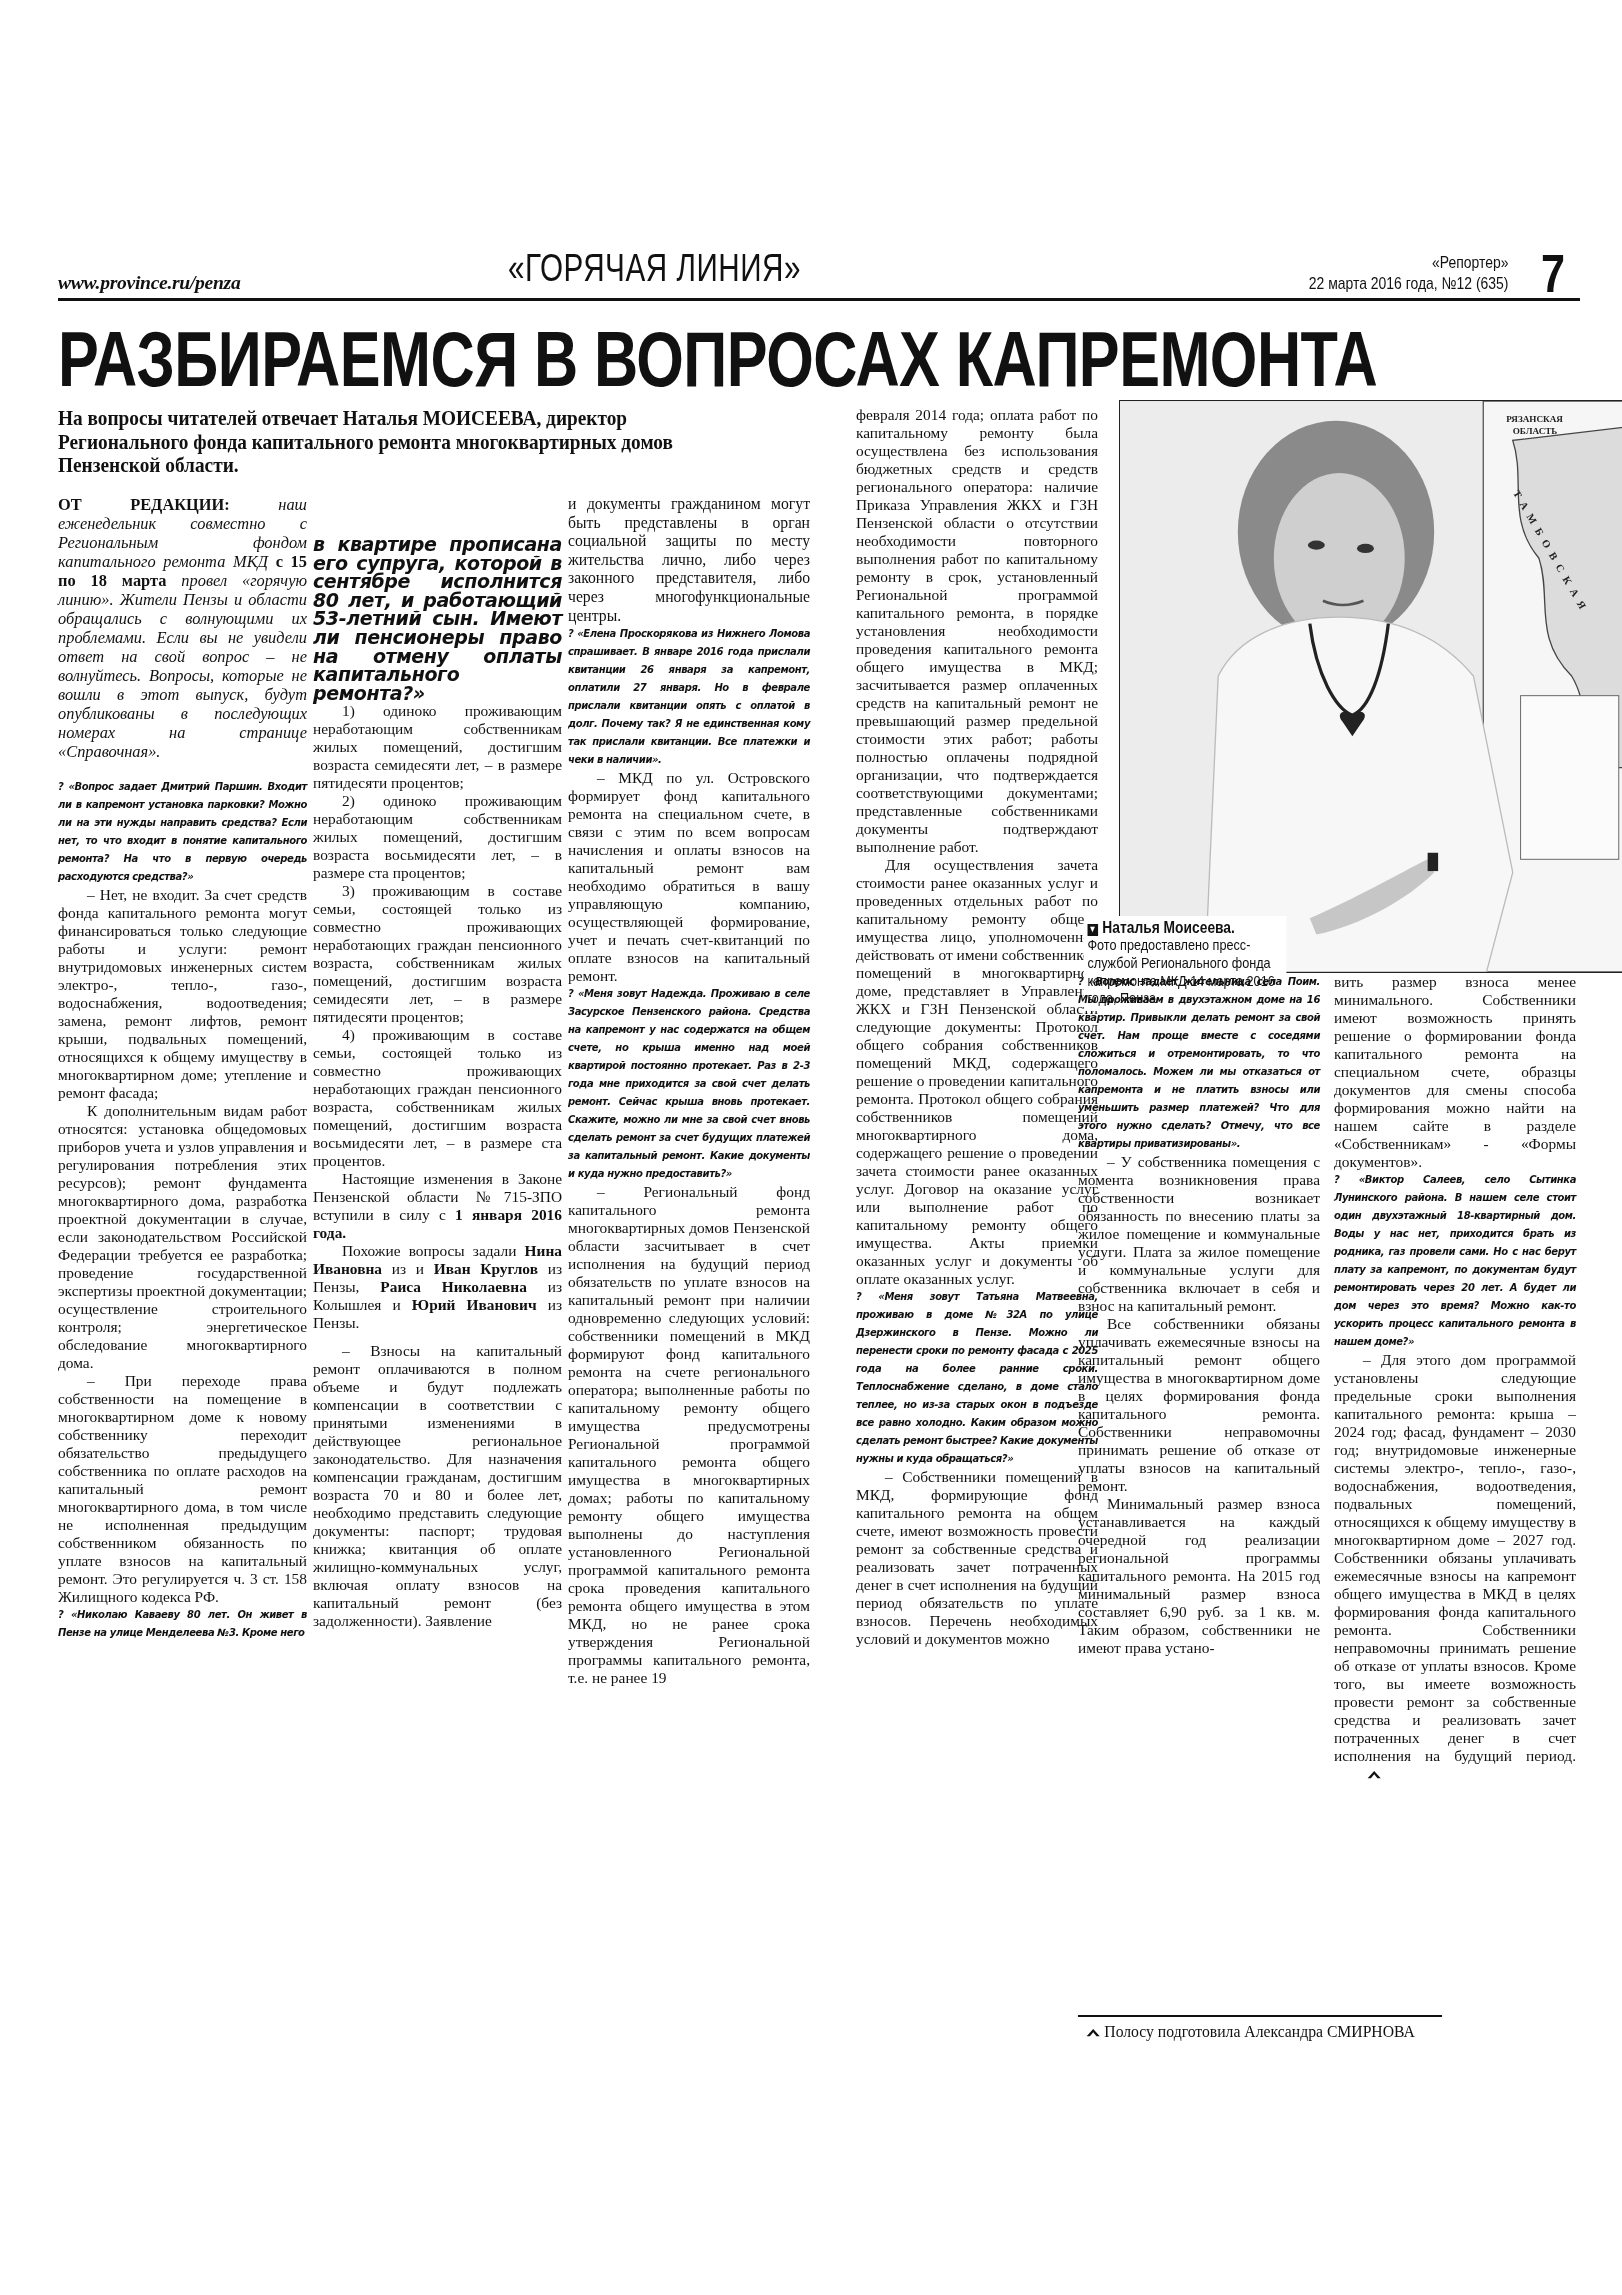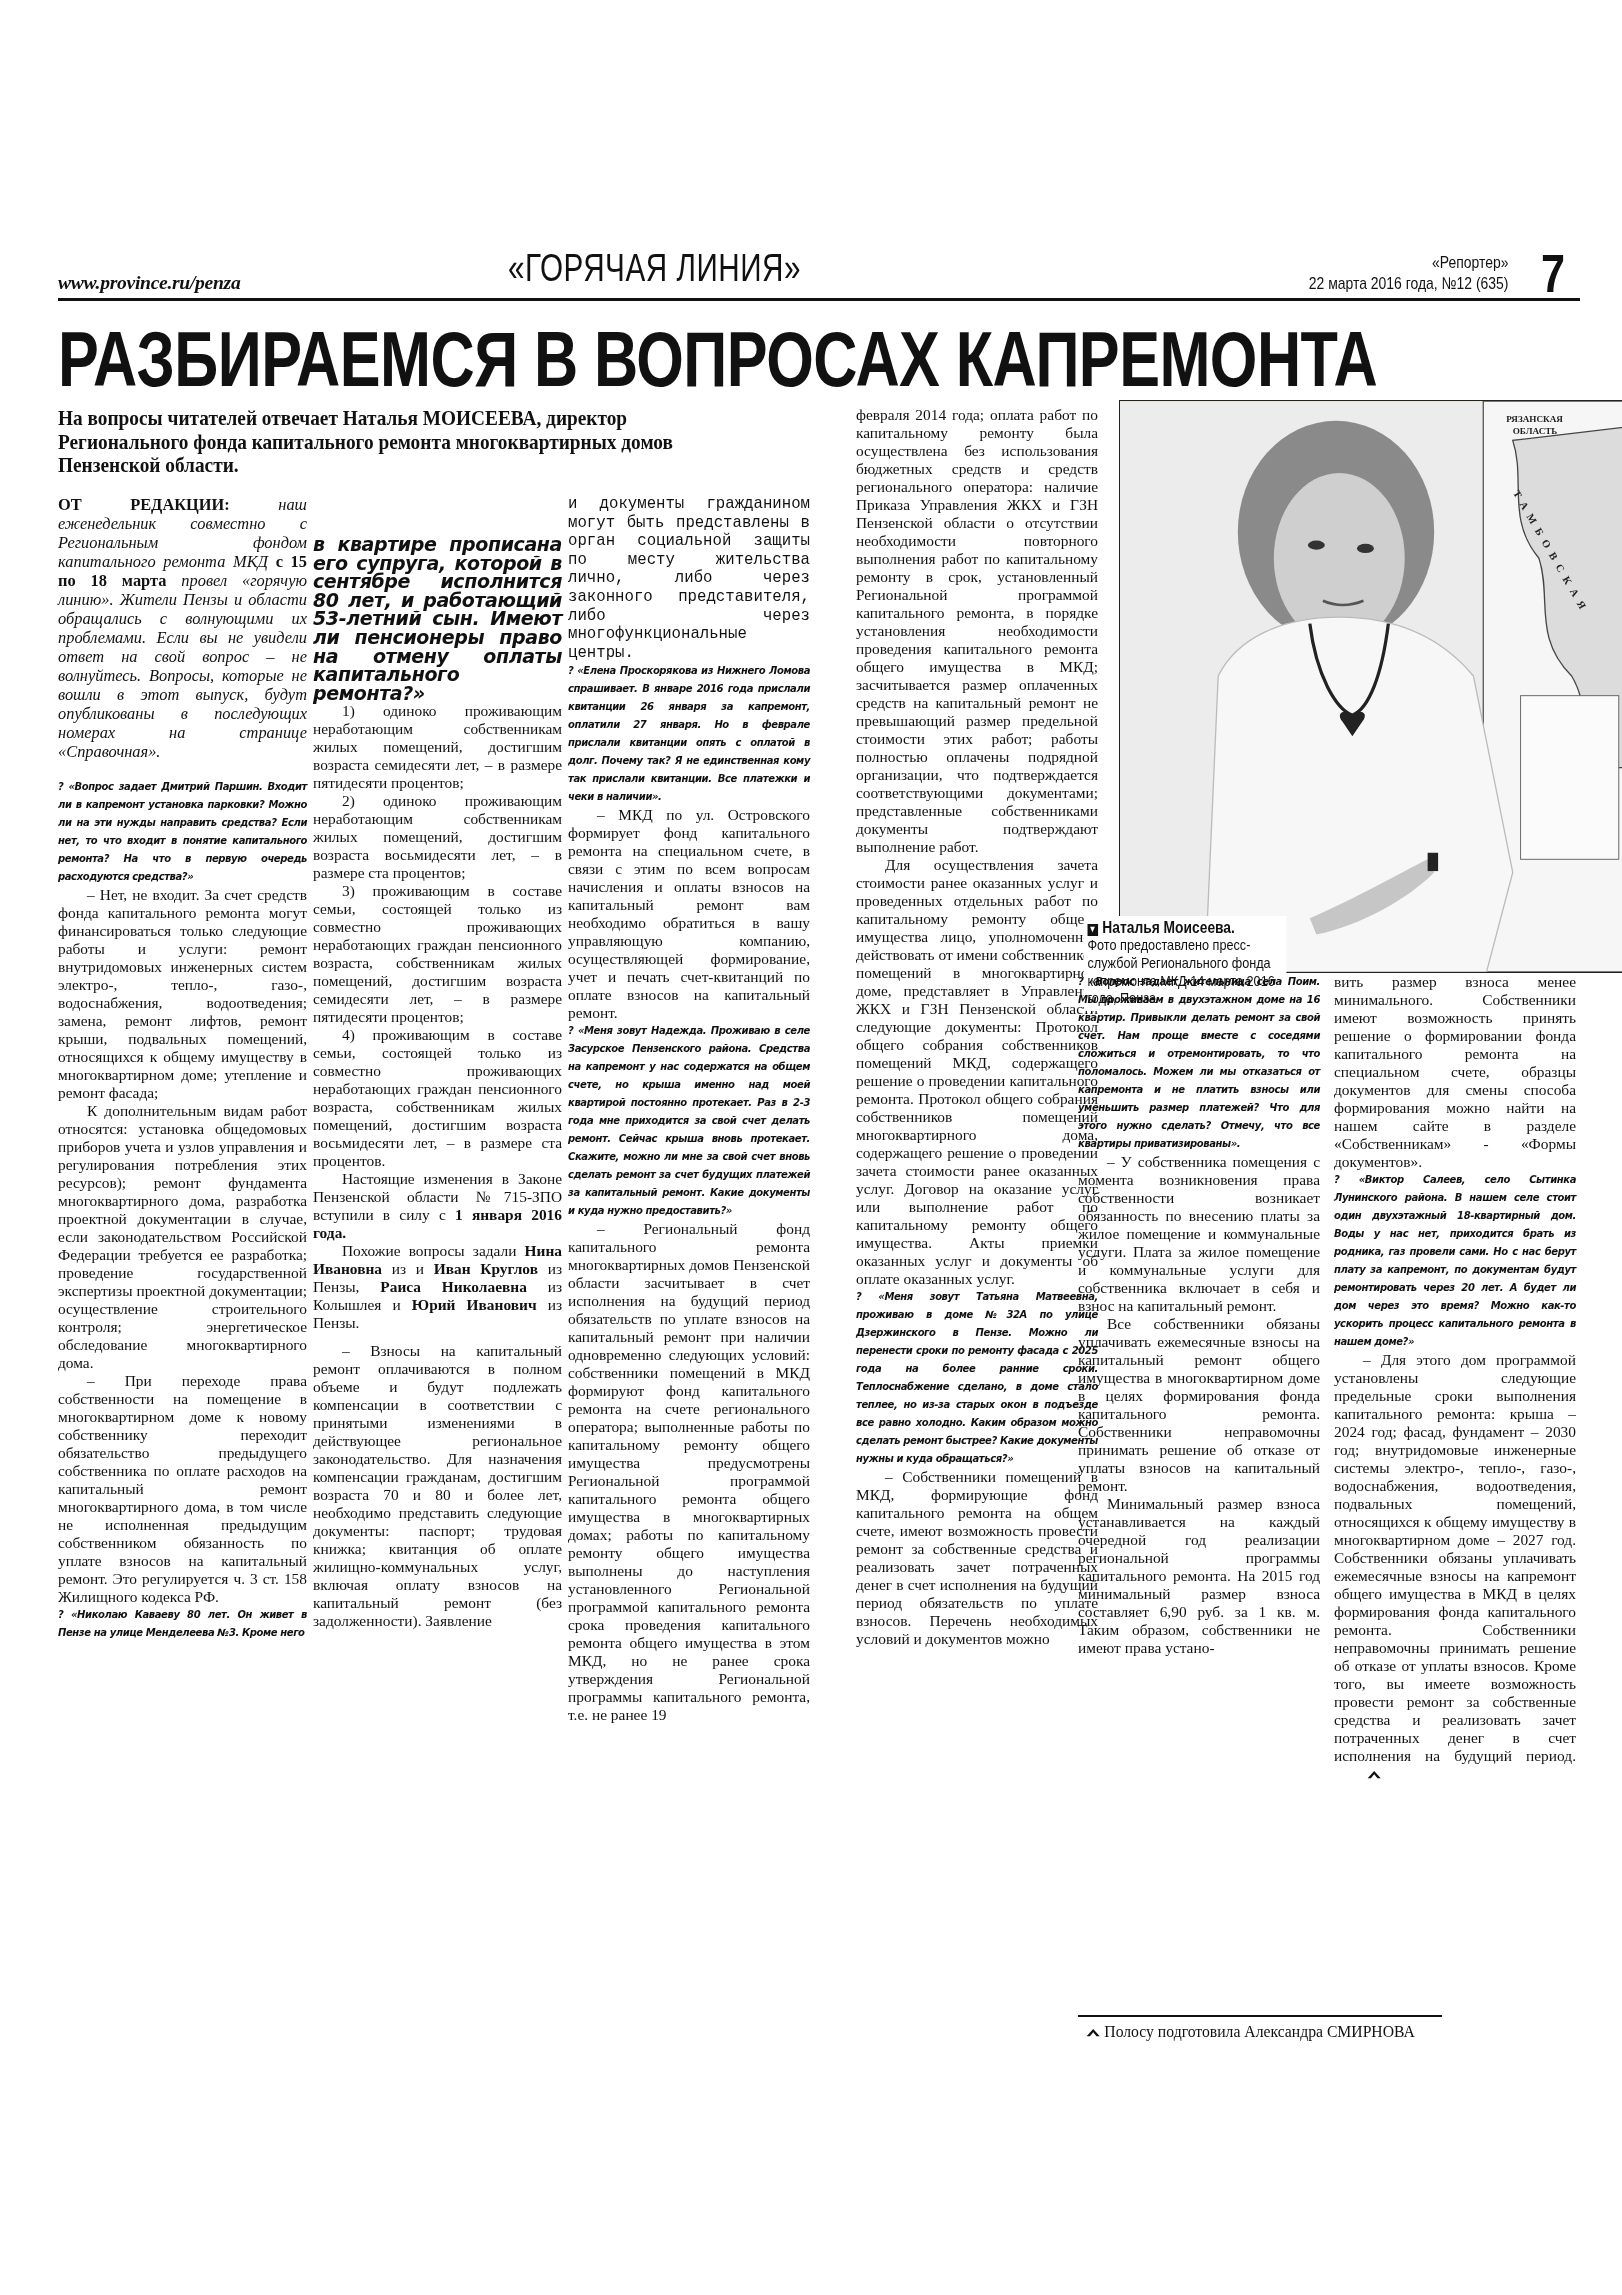--- a/index.html
+++ b/index.html
@@ -27,21 +27,21 @@
   .edit b { font-style:normal; }
 
   .c1 { left:58px;  top:495px;  width:249px; }
   .c2 { left:313px; top:495px; width:249px; }
   .c3 { left:568px; top:495px; width:242px; }
   .c4 { left:823px; top:406px; width:242px;margin-left:33px; }
   .c5 { left:1078px; top:973px; width:242px; }
   .c6 { left:1334px; top:973px; width:242px; }
 
   .c2 .q, .c2 .q2 { font-family:"DejaVu Sans", sans-serif; font-style:italic; font-weight:bold; font-size:19px; line-height:18.6px;margin-top:40px; }
-  .c3top { font-family:Liberation Mono, monospace; font-size:15.7px; line-height:18.6px; }
+  .c3top { font-family:Liberation Serif, serif; font-size:15.7px; line-height:18.6px; }
 
   
   .photo { left:1078px; top:400px; width:506px; height:573px; border:1.3px solid #222; background:#eab308; overflow:hidden; box-sizing:border-box;margin-left:41px; }
   .photo svg { display:block; }
   .caption { left:1084px; top:916px; width:222px; font-family:"Liberation Sans", sans-serif; font-size:14.4px; line-height:17.7px; background:#fff; padding:2.6px 3.9px; transform:scaleX(0.88); transform-origin:left; }
   .caption .name { font-weight:bold; font-size:15.7px; }
   .caption .tri { display:inline-block; width:11.8px; height:11.8px; background:#111; color:#fff; font-size:9.2px; line-height:11.8px; text-align:center; margin-right:5.2px; vertical-align:0.7px; }
 
   .end-mark { display:inline-block; margin-left:3.9px; }
   .byline-rule { left:1078px; top:2015px; width:364px; height:2px; background:#111; }

